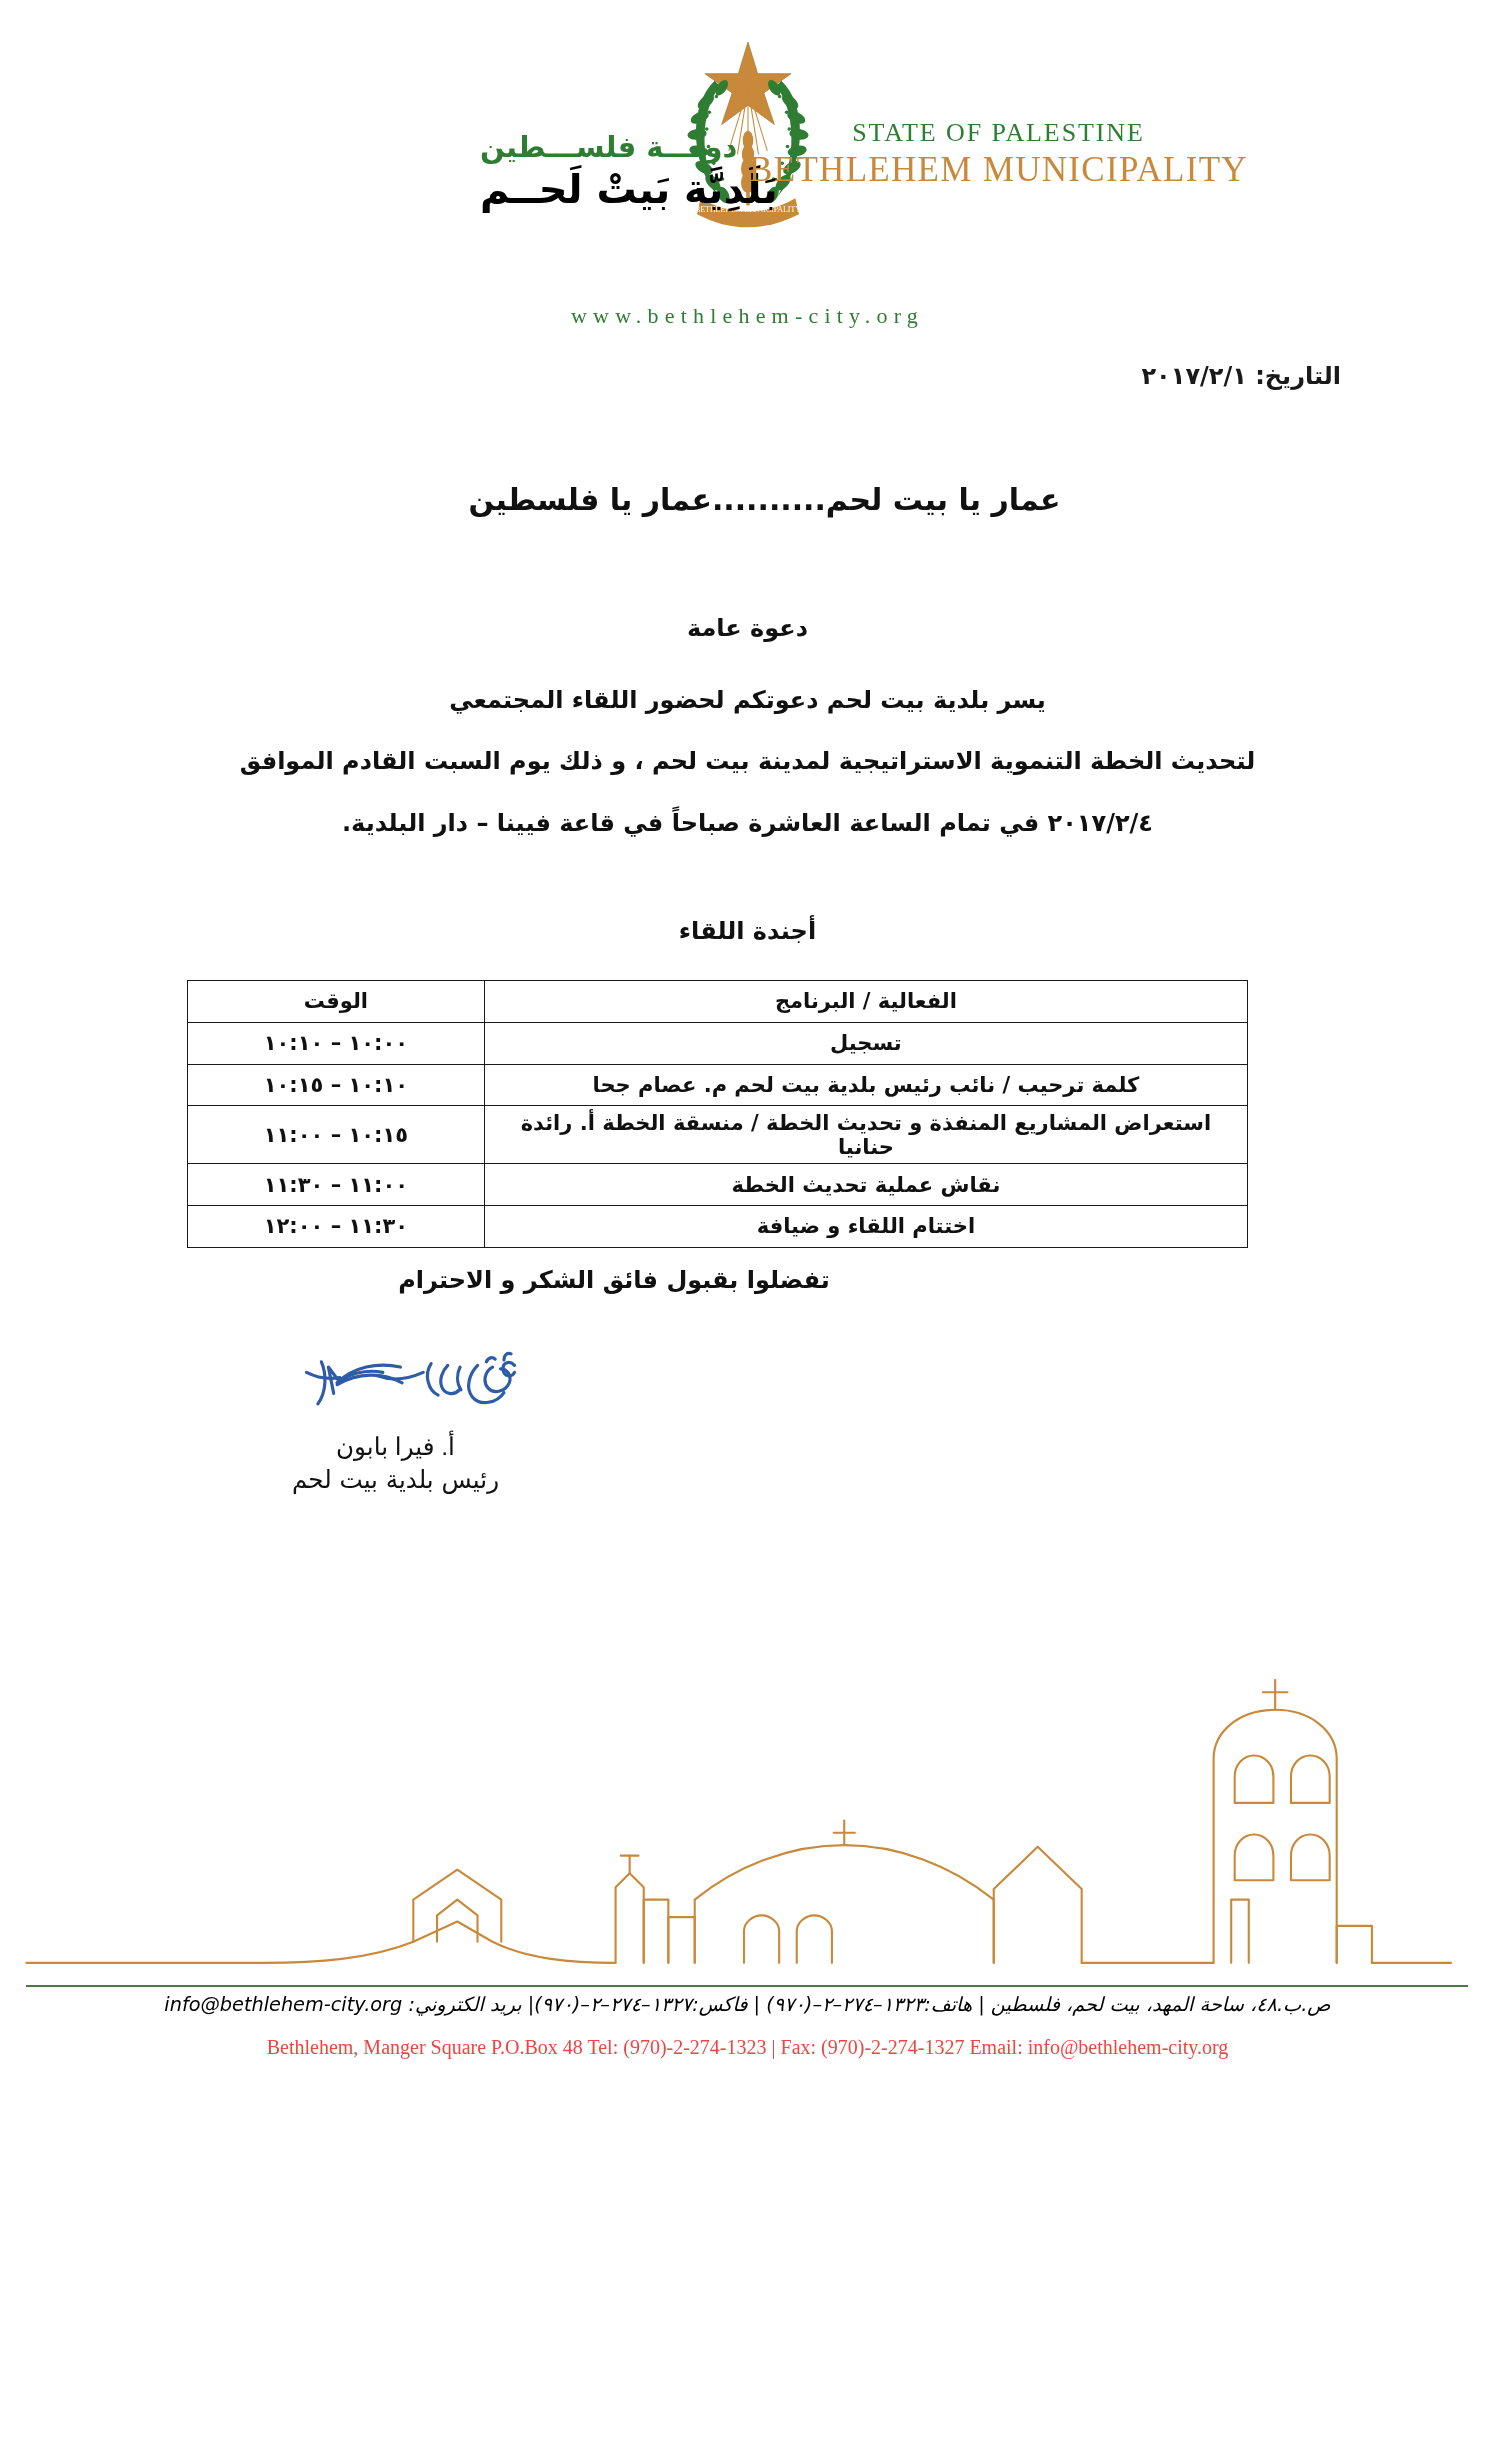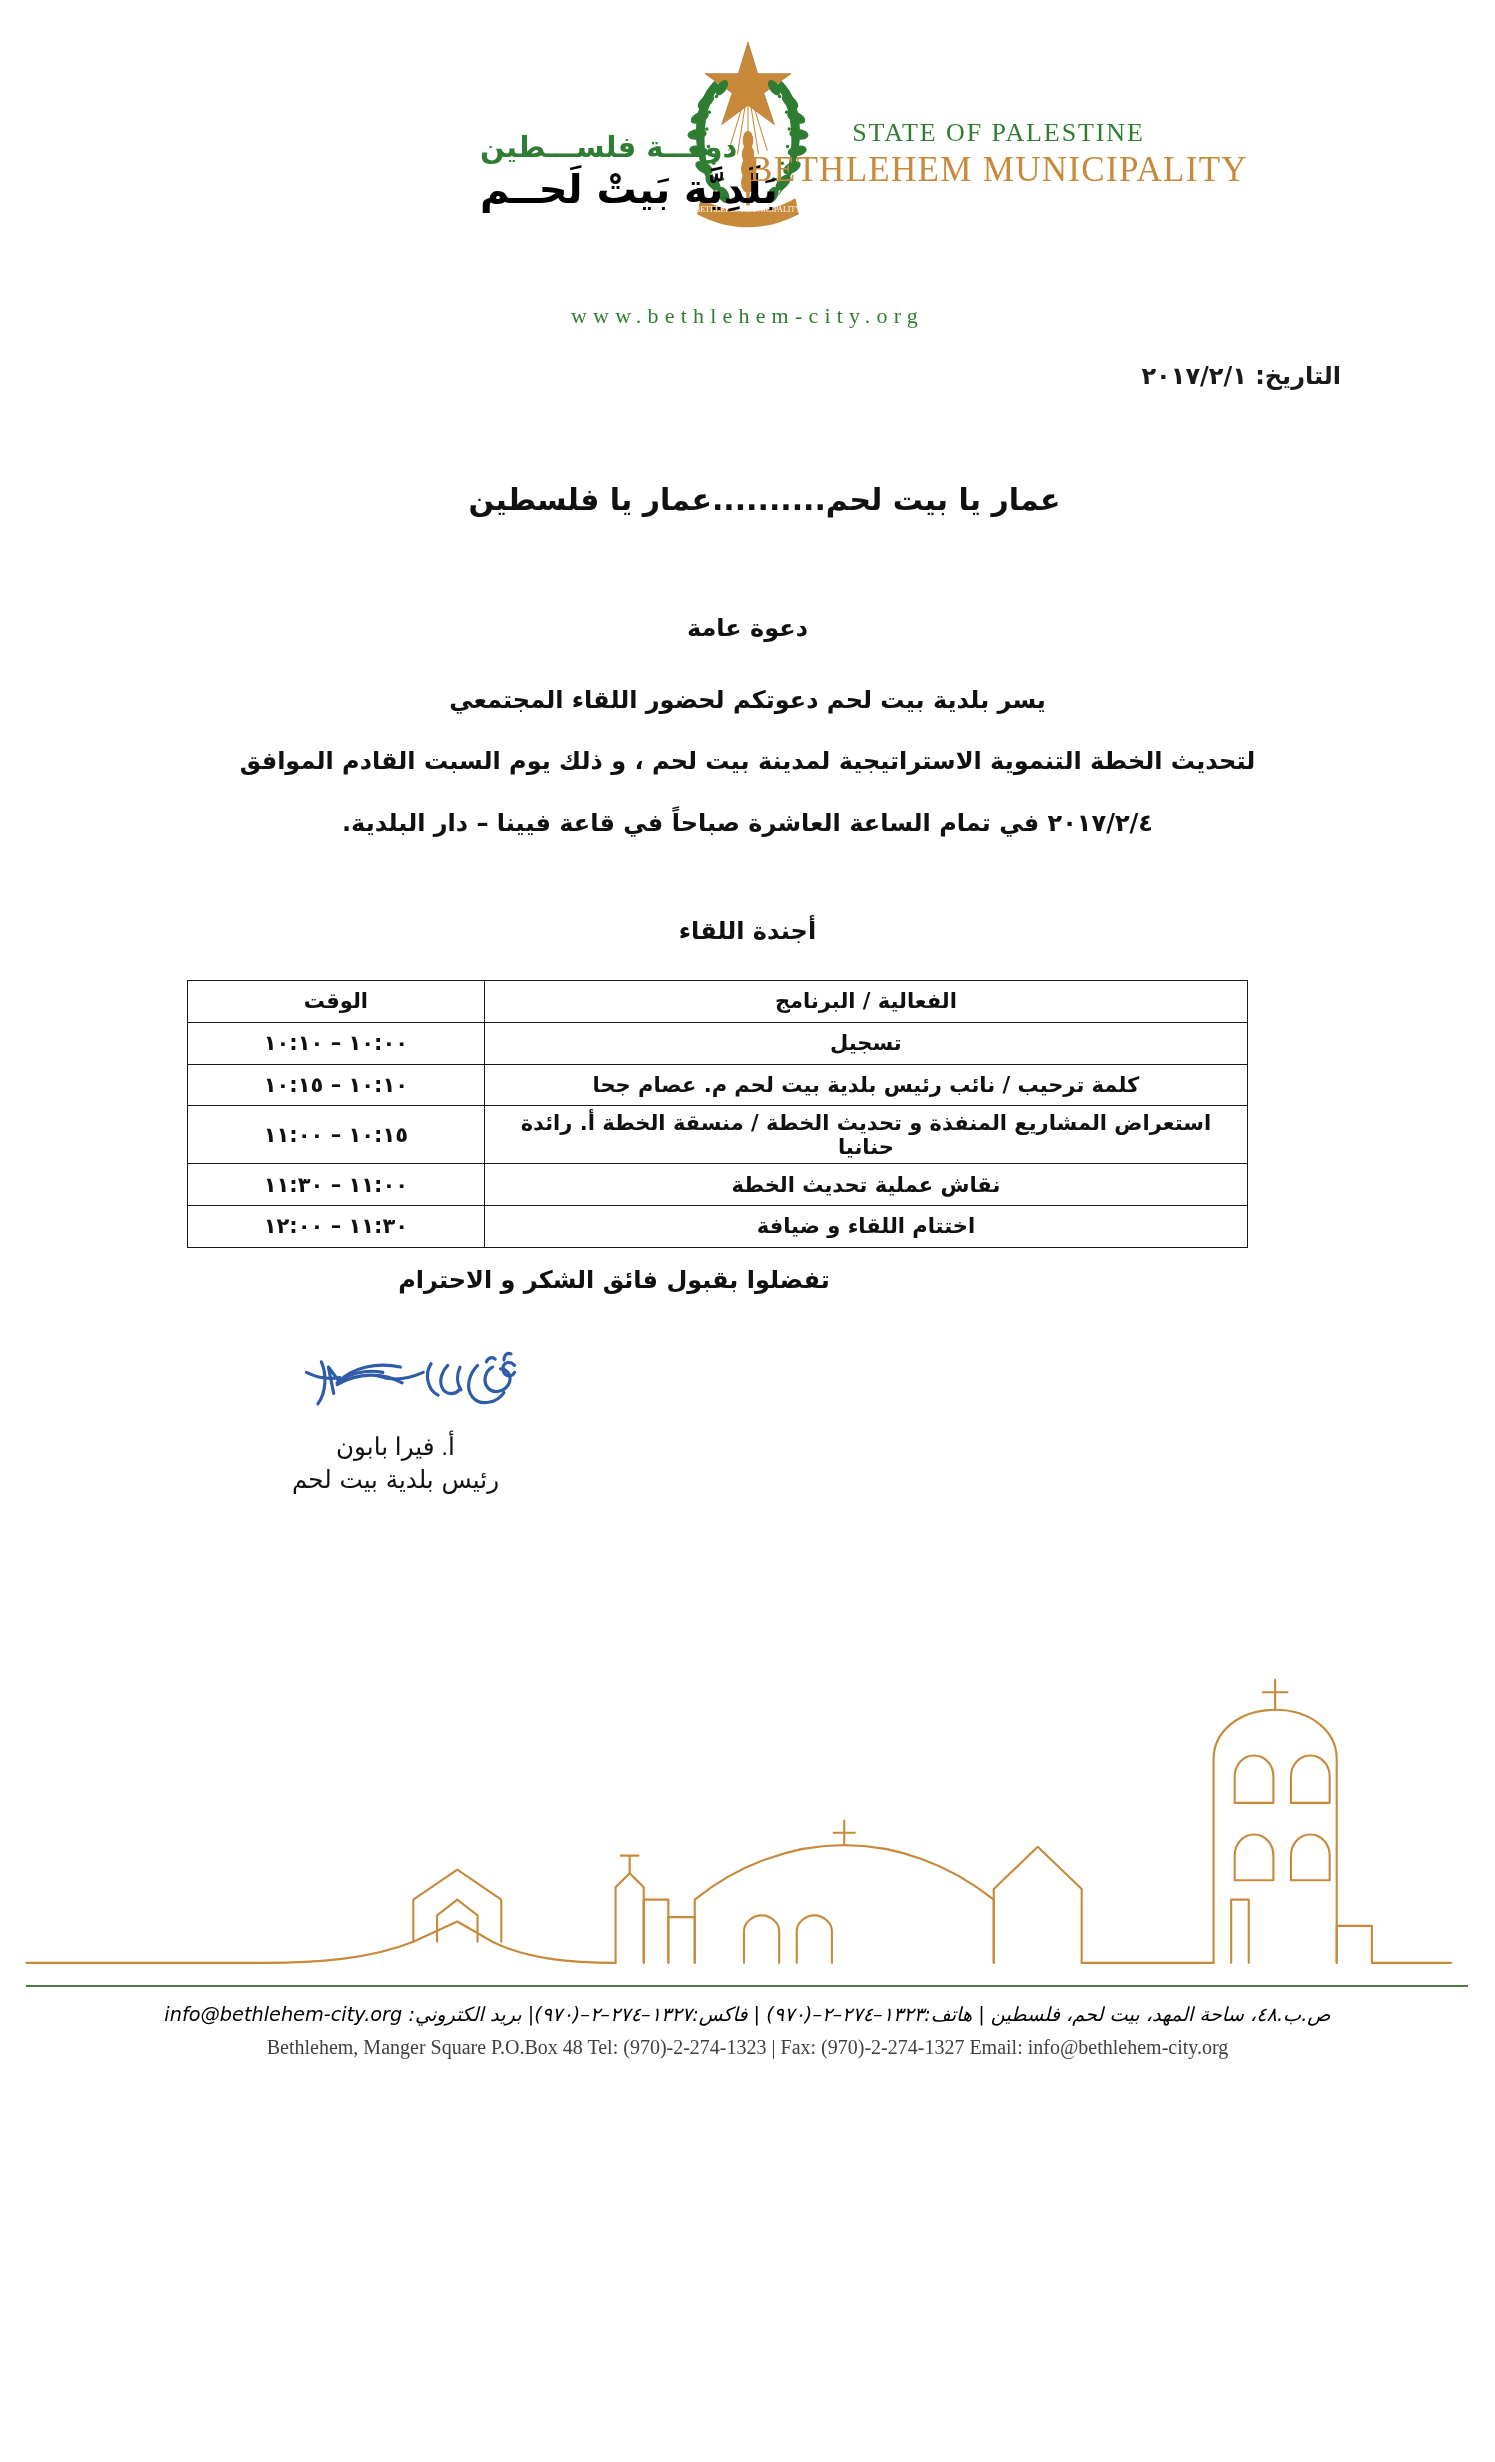--- a/index.html
+++ b/index.html
@@ -158,21 +158,21 @@
     position:absolute;left:0;bottom:400px;width:1495px;text-align:center;
   }
   .footer-ar{
     direction:rtl;
     font-family:"DejaVu Sans", sans-serif;
     font-size:19.3px;color:#000000;line-height:1.5;font-style:italic;
   }
   .footer-en{
     direction:ltr;
     font-family:"Liberation Serif", serif;
-    font-size:20px;color:#404040;line-height:1.5;margin-top:2px;
+    font-size:20px;color:#ef4444;line-height:1.5;margin-top:12px;
   }
 </style>
 </head>
 <body>
 
 <div class="page">
 
   <div class="letterhead">
     <div class="lh-inner">
 

